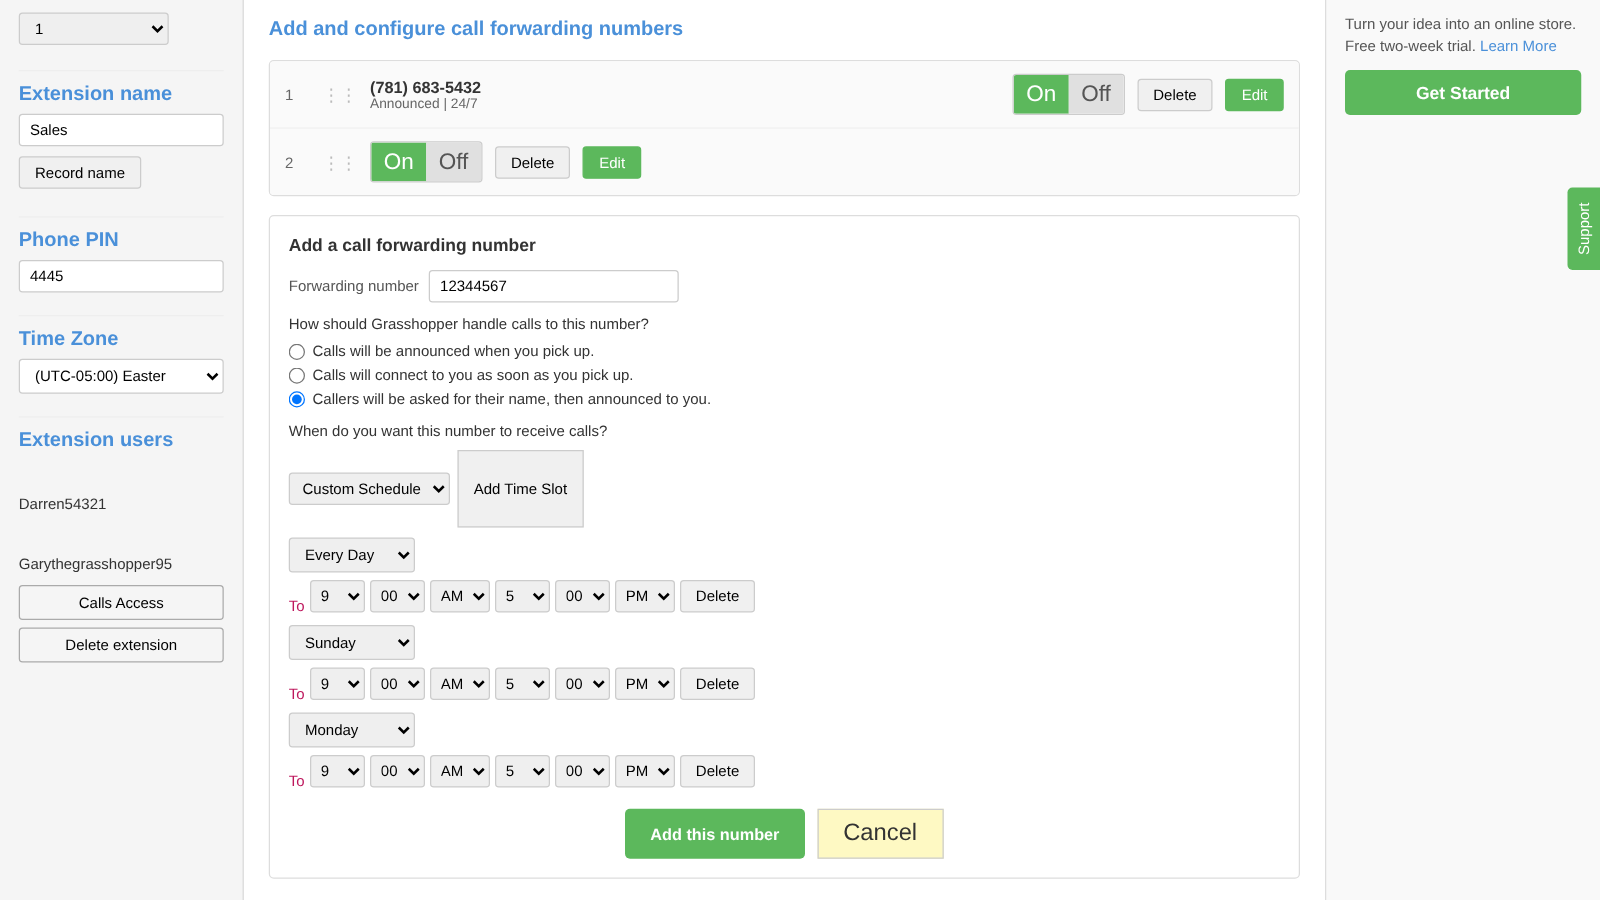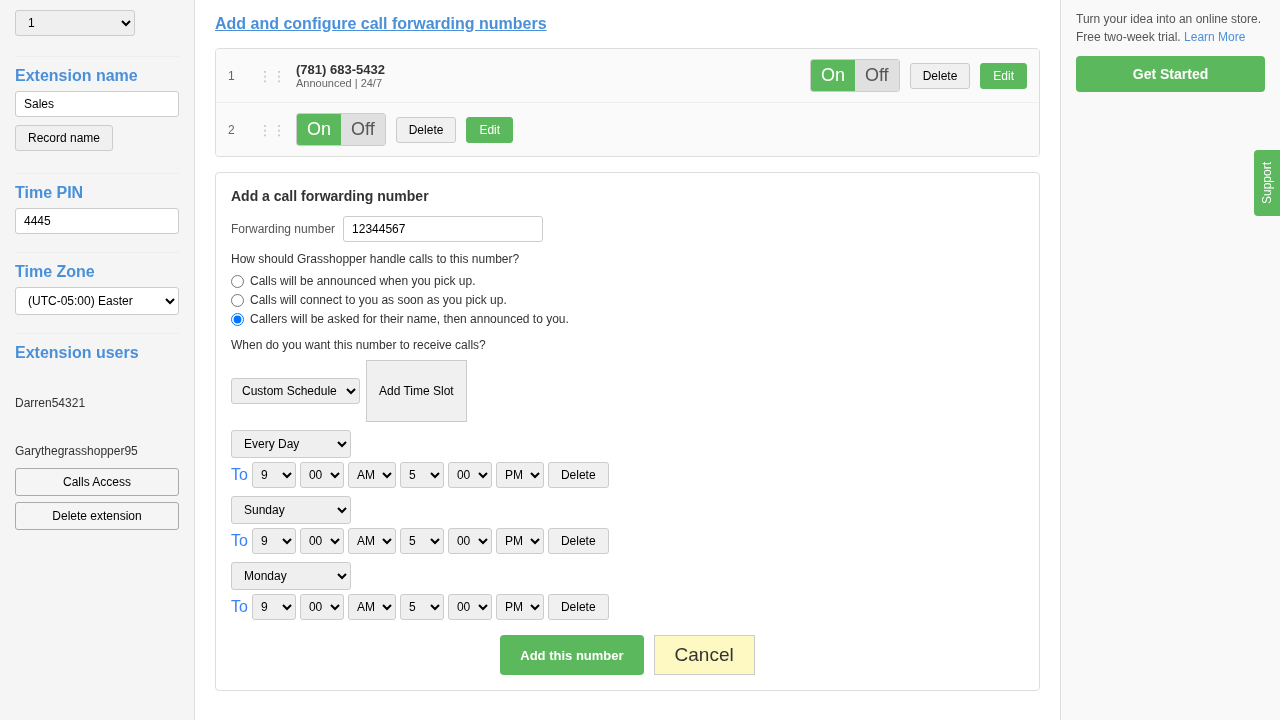--- a/index.html
+++ b/index.html
@@ -87,21 +87,20 @@
       padding: 15px 20px;
       height: 720px;
       overflow-y: auto;
     }
 
     .page-title {
       color: #4a90d9;
       font-size: 16px;
       font-weight: bold;
       margin-bottom: 15px;
-      text-decoration: underline;
     }
 
     .forwarding-list {
       border: 1px solid #ddd;
       border-radius: 4px;
       margin-bottom: 15px;
       overflow: hidden;
     }
 
     .forwarding-row {
@@ -262,41 +261,42 @@
     }
 
     .time-row {
       display: flex;
       align-items: center;
       gap: 4px;
       margin-bottom: 8px;
     }
 
     .time-label {
-      font-size: 16px;
-      color: #3b82f6;
+      font-size: 12px;
+      color: #be185d;
+      margin-top: 16px;
     }
 
     .time-select {
       padding: 4px 4px;
       border: 1px solid #ccc;
       border-radius: 3px;
       font-size: 12px;
     }
 
     .day-row {
       margin-bottom: 4px;
     }
 
     .day-select {
       padding: 5px 8px;
       border: 1px solid #ccc;
       border-radius: 3px;
       font-size: 12px;
-      width: 120px;
+      width: 101px;
       cursor: pointer;
     }
 
     .btn-add-number {
       padding: 8px 20px;
       background: #5cb85c;
       color: #fff;
       border: none;
       border-radius: 4px;
       font-size: 13px;
@@ -404,21 +404,21 @@
 
   <div class="separator"></div>
 
   <div class="section-label">Extension name</div>
   <input class="input-field" value="Sales" style="">
 
   <button class="btn-sm">Record name</button>
 
   <div class="separator"></div>
 
-  <div class="section-label">Time PIN</div>
+  <div class="section-label">Phone PIN</div>
   <input class="input-field" value="4445" style="">
 
   <div class="separator"></div>
 
   <div class="section-label">Time Zone</div>
   <select class="input-field">
     <option>(UTC-05:00) Easter</option>
     <option>(UTC-05:00) Eastern</option>
     <option>(UTC-06:00) Central</option>
   </select>

